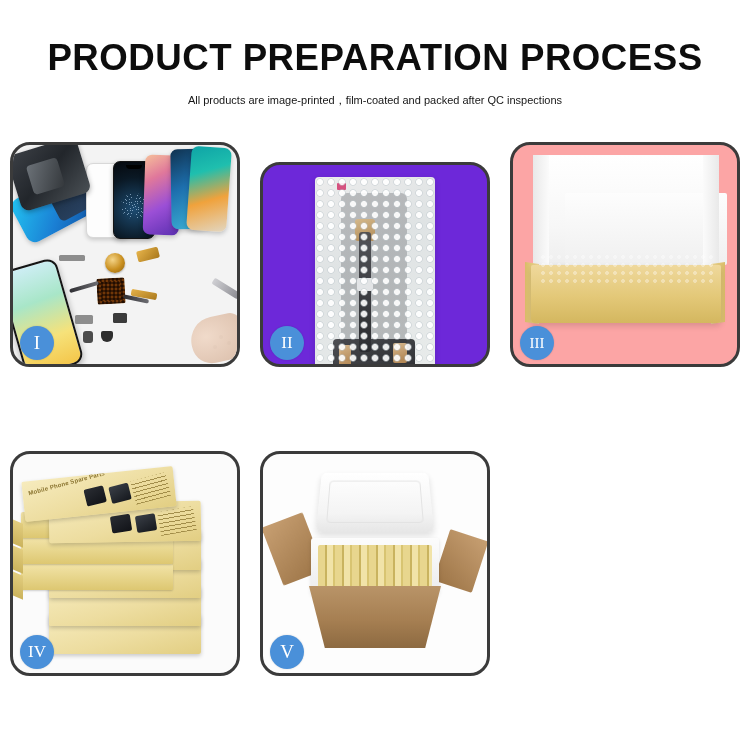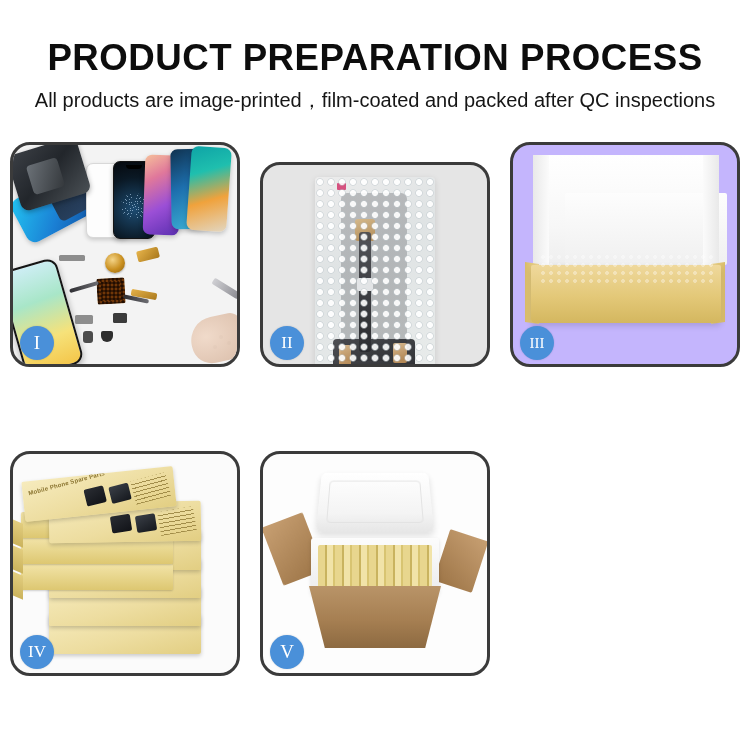--- a/index.html
+++ b/index.html
@@ -14,21 +14,21 @@
   
   .header{position:absolute;left:0;top:0;width:750px;text-align:center;}
   .title{
     font-size:37px;line-height:44px;
     font-weight:600;letter-spacing:.5px;
     color:#0d0d0d;margin:0;padding-top:36px;
     white-space:nowrap;
     transform:scaleX(.99);
   }
   .subtitle{
-    font-size:20px;line-height:22px;
+    font-size:11px;line-height:22px;
     font-weight:400;color:#161616;
     margin:0;padding-top:9px;white-space:nowrap;
   }
 
   
   .grid{
     position:absolute;left:10px;top:142px;
     width:730px;
     display:grid;
     grid-template-columns:230px 230px 230px;
@@ -153,21 +153,21 @@
     background:linear-gradient(90deg,#cfcfd3,#8c8c92);
     transform:rotate(32deg);border-radius:2px;
   }
   .hand{
     position:absolute;right:-6px;bottom:2px;width:52px;height:46px;
     background:radial-gradient(ellipse at 30% 40%,#f0d9c8,#d9bba6);
     border-radius:24px 10px 18px 20px;transform:rotate(-12deg);opacity:.95;
   }
 
   
-  .p2{background:#e5e5e5;margin-top:20px;}
+  .p2{background:#6d28d9;margin-top:20px;}
   .bag{
     position:absolute;left:52px;top:12px;width:120px;height:200px;
     background:linear-gradient(150deg,#ececec 0%,#dfe3e4 40%,#e9eceb 100%);
     border-radius:4px;
     box-shadow:0 2px 6px rgba(0,0,0,.12);
     overflow:hidden;
   }
   .bubbles{
     position:absolute;inset:0;
     background-image:
@@ -204,21 +204,21 @@
   .bot-cluster:before{
     content:"";position:absolute;left:6px;top:6px;width:12px;height:22px;
     background:linear-gradient(160deg,#dcb887,#a9763c);border-radius:2px;
   }
   .bot-cluster:after{
     content:"";position:absolute;right:8px;top:4px;width:14px;height:20px;
     background:linear-gradient(160deg,#dcb887,#a9763c);border-radius:2px;
   }
 
   
-  .p3{background:#c4b5fd;}
+  .p3{background:#fca5a5;}
   .box3-lid{
     position:absolute;left:20px;top:10px;width:186px;height:118px;
     background:linear-gradient(180deg,#ffffff 0%,#f7f7f7 60%,#ededed 100%);
     border-radius:3px;
     box-shadow:inset 0 -6px 10px rgba(0,0,0,.05);
   }
   .box3-lid:before{
     content:"";position:absolute;left:0;top:0;width:16px;height:118px;
     background:linear-gradient(90deg,#e9e9e9,#fbfbfb);
   }

